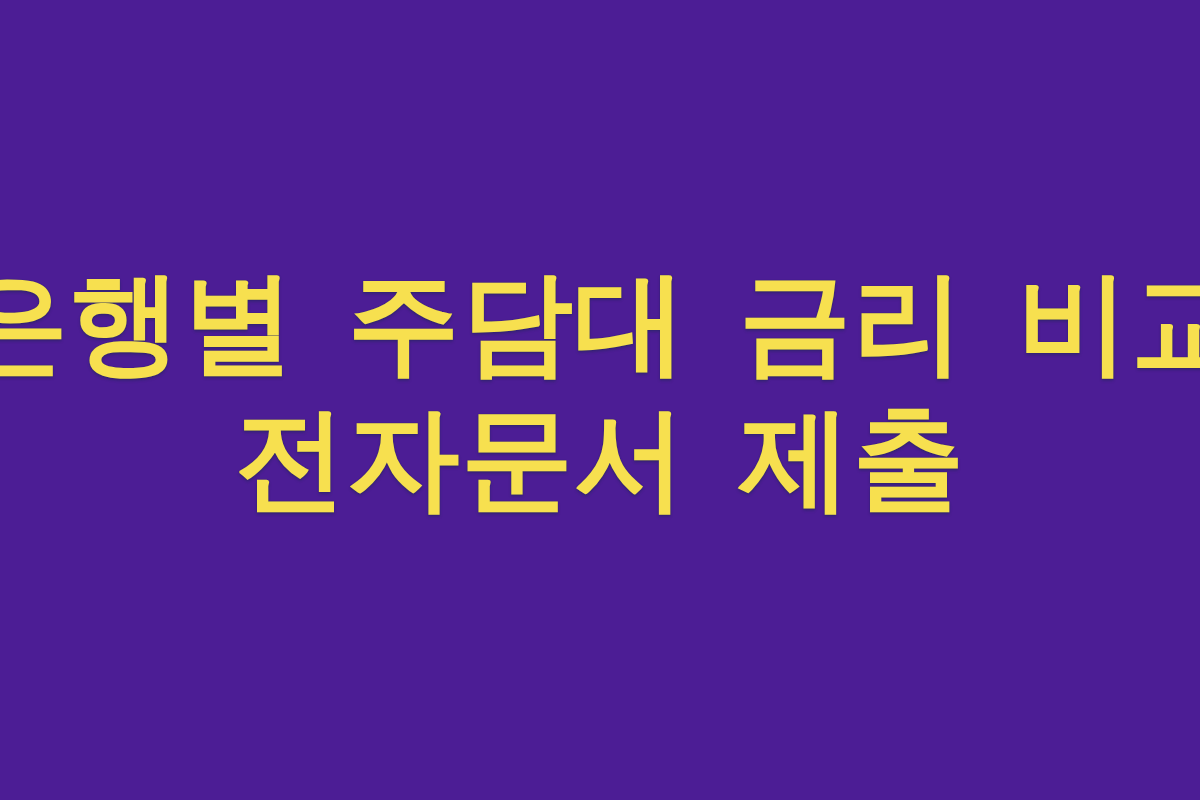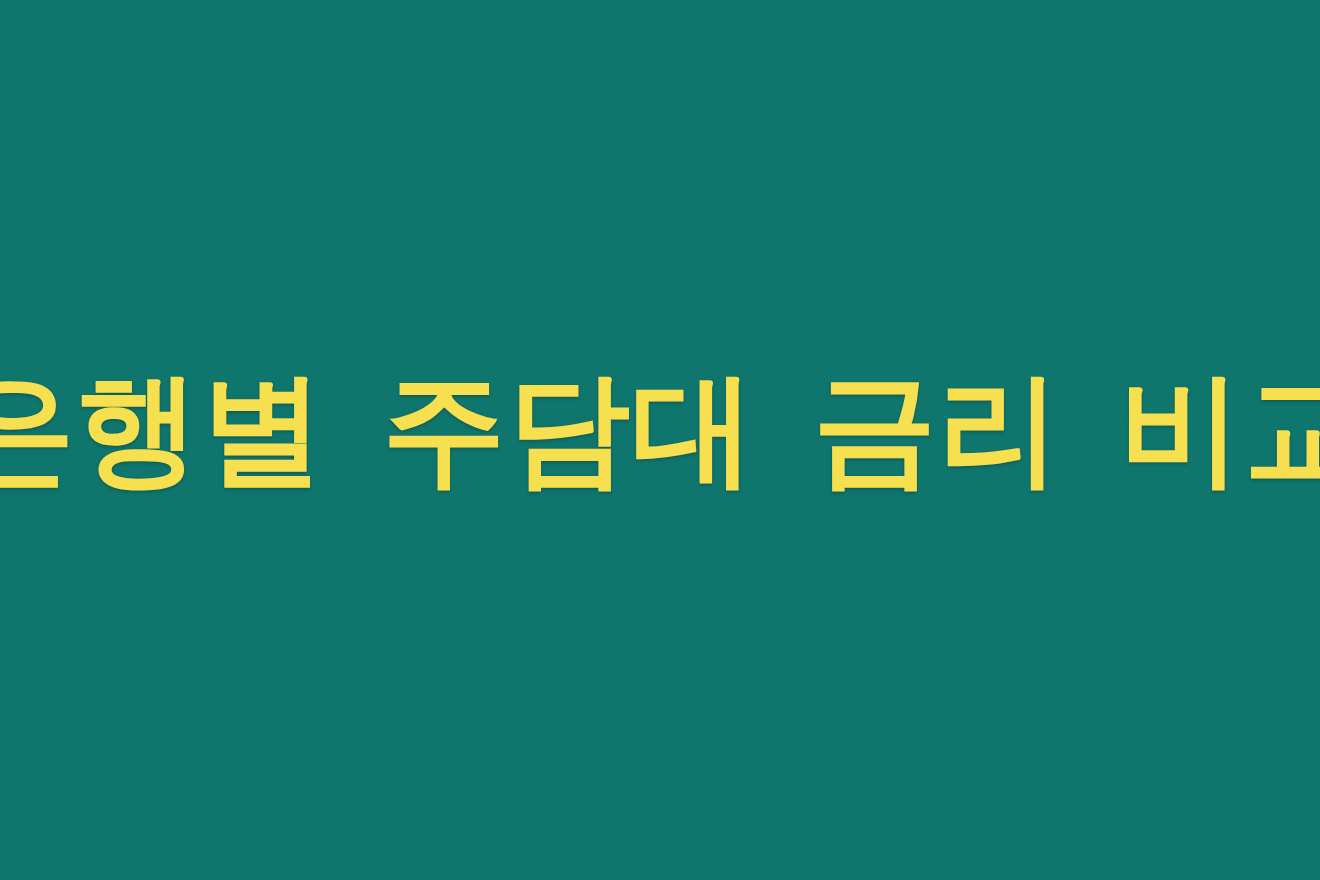--- a/index.html
+++ b/index.html
@@ -60,22 +60,23 @@
   }
 
   .headline-line--secondary {
     font-size: 112px;
     margin-top: 4px;
   }
 </style>
 </head>
 <body>
 
-<div class="thumbnail-canvas" style="background: #0f766e;">
+<div class="thumbnail-canvas" style="background: #4c1d95;">
 
   <div class="headline-block">
 
     <div class="headline-line headline-line--primary" style="color: rgb(247, 224, 79);">은행별 주담대 금리 비교</div>
 
+    <div class="headline-line headline-line--secondary" style="color: rgb(247, 224, 79);">전자문서 제출</div>
 
   </div>
 
 </div>
 
 </body></html>

